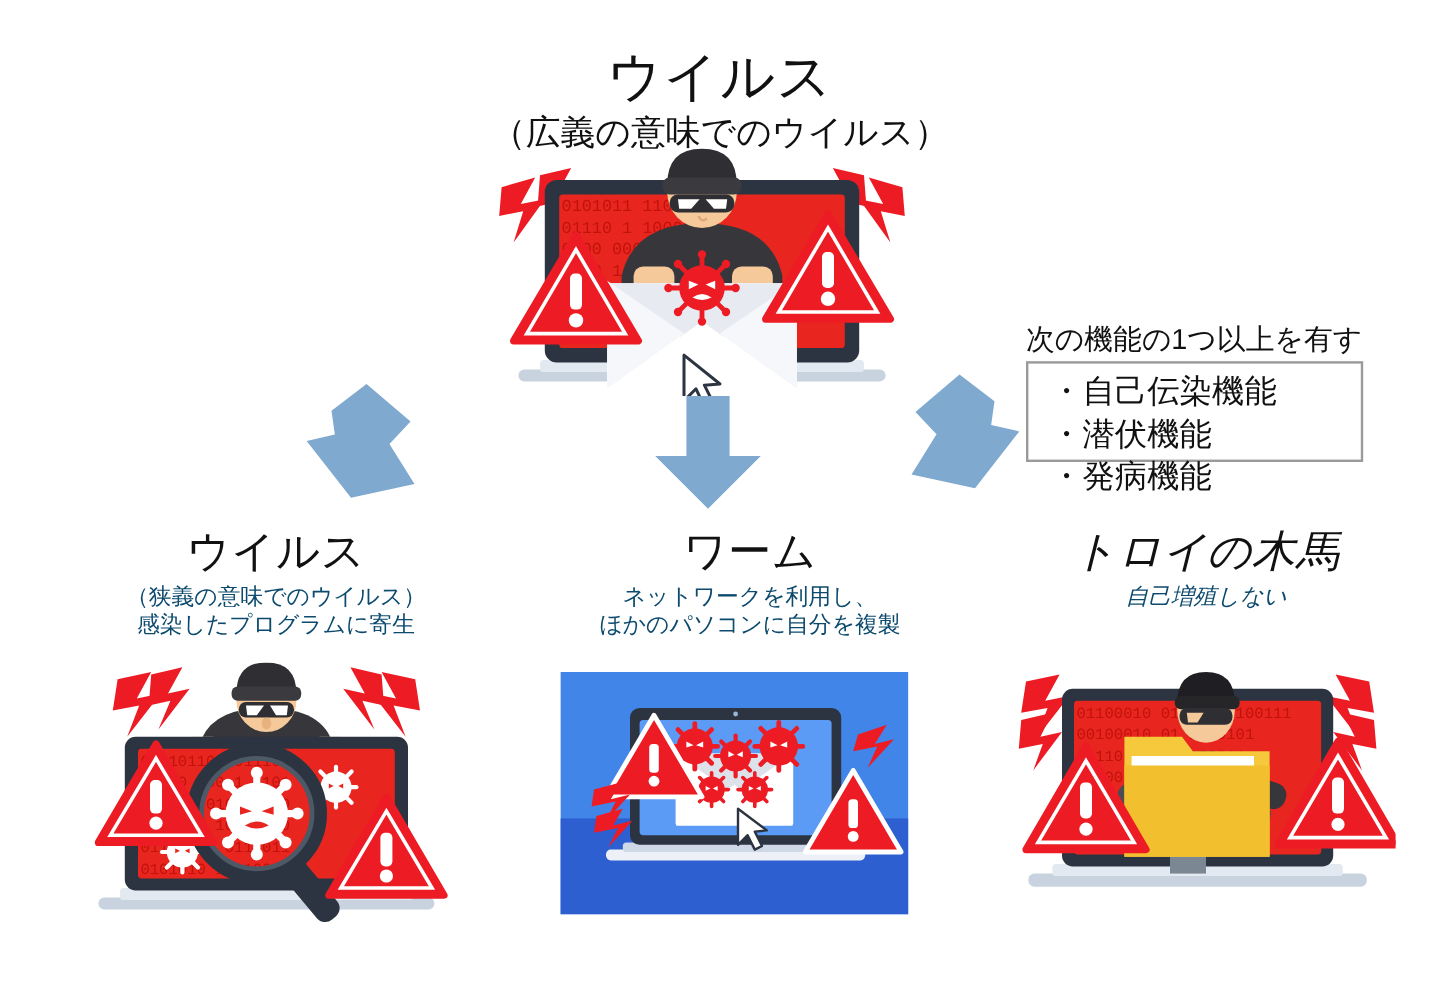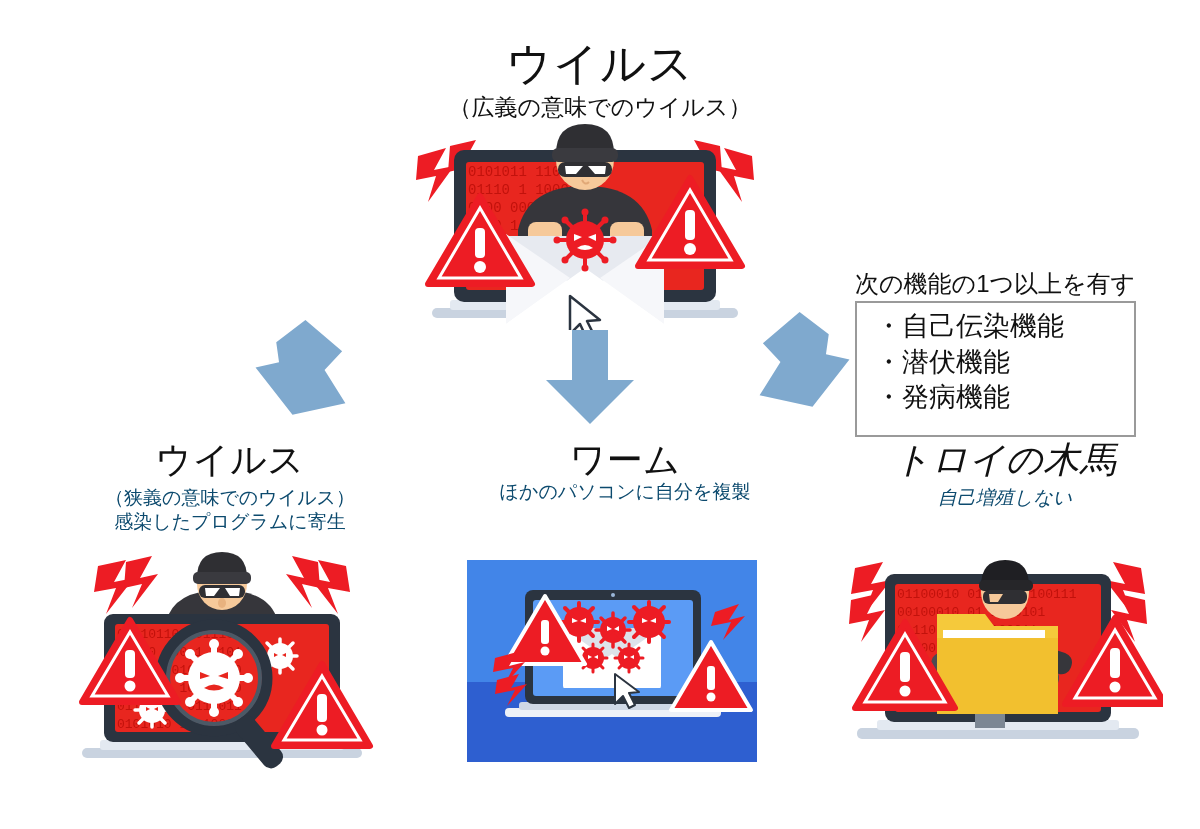--- a/index.html
+++ b/index.html
@@ -23,21 +23,21 @@
 
   
   .title-main {
     font-size: 45px;
     line-height: 1.05;
     letter-spacing: 1px;
     color: #111111;
     font-weight: 400;
   }
   .title-sub {
-    font-size: 23px;
+    font-size: 29px;
     line-height: 1.25;
     color: #111111;
     font-weight: 400;
   }
   .col-title {
     font-size: 36px;
     line-height: 1.1;
     color: #111111;
     font-weight: 400;
     letter-spacing: 0.5px;
@@ -202,21 +202,21 @@
     <svg viewBox="0 0 110 100" width="110" height="100">
       <g transform="translate(110,0) scale(-1,1)">
         <polygon points="72,4 104,40 84,56 100,92 46,96 16,44 40,42 40,22" fill="#7FA9CE" transform="rotate(-8 55 50)"></polygon>
       </g>
     </svg>
   </div>
 
   <div class="abs" style="left:855px; top:254px; width:290px;">
     <div class="callout-caption">次の機能の1つ以上を有するもの</div>
   </div>
-  <div class="abs callout-box" style="left:855px; top:285px; width:281px; height:136px;">
+  <div class="abs callout-box" style="left:855px; top:285px; width:281px; height:84px;">
     <div class="callout-item">・自己伝染機能</div>
     <div class="callout-item">・潜伏機能</div>
     <div class="callout-item">・発病機能</div>
   </div>
 
   <div class="abs txt-center" style="left:30px; top:424px; width:400px;">
     <div class="col-title">ウイルス</div>
     <div class="col-sub" style="margin-top:6px;">（狭義の意味でのウイルス）</div>
     <div class="col-sub">感染したプログラムに寄生</div>
   </div>
@@ -334,20 +334,21 @@
         <polygon points="48,0 96,82 0,82" fill="#ED1C24" stroke="#ED1C24" stroke-width="6" stroke-linejoin="round"></polygon>
         <polygon points="48,12 86,76 10,76" fill="none" stroke="#ffffff" stroke-width="3"></polygon>
         <rect x="43" y="30" width="10" height="28" rx="4" fill="#ffffff"></rect>
         <circle cx="48" cy="66" r="5.5" fill="#ffffff"></circle>
       </g>
     </svg>
   </div>
 
   <div class="abs txt-center" style="left:425px; top:424px; width:400px;">
     <div class="col-title">ワーム</div>
+    <div class="col-sub" style="margin-top:6px;">ネットワークを利用し、</div>
     <div class="col-sub">ほかのパソコンに自分を複製</div>
   </div>
 
   <div class="illus" style="left:467px; top:560px; width:290px; height:202px;">
     <svg viewBox="0 0 290 202" width="290" height="202" aria-hidden="true">
       <rect x="0" y="0" width="290" height="202" fill="#4285E8"></rect>
       <rect x="0" y="122" width="290" height="80" fill="#2E5FD0"></rect>
 
       <rect x="38" y="148" width="216" height="9" rx="4" fill="#EDF1F7"></rect>
       <rect x="52" y="142" width="188" height="8" rx="3" fill="#CFD8E6"></rect>

